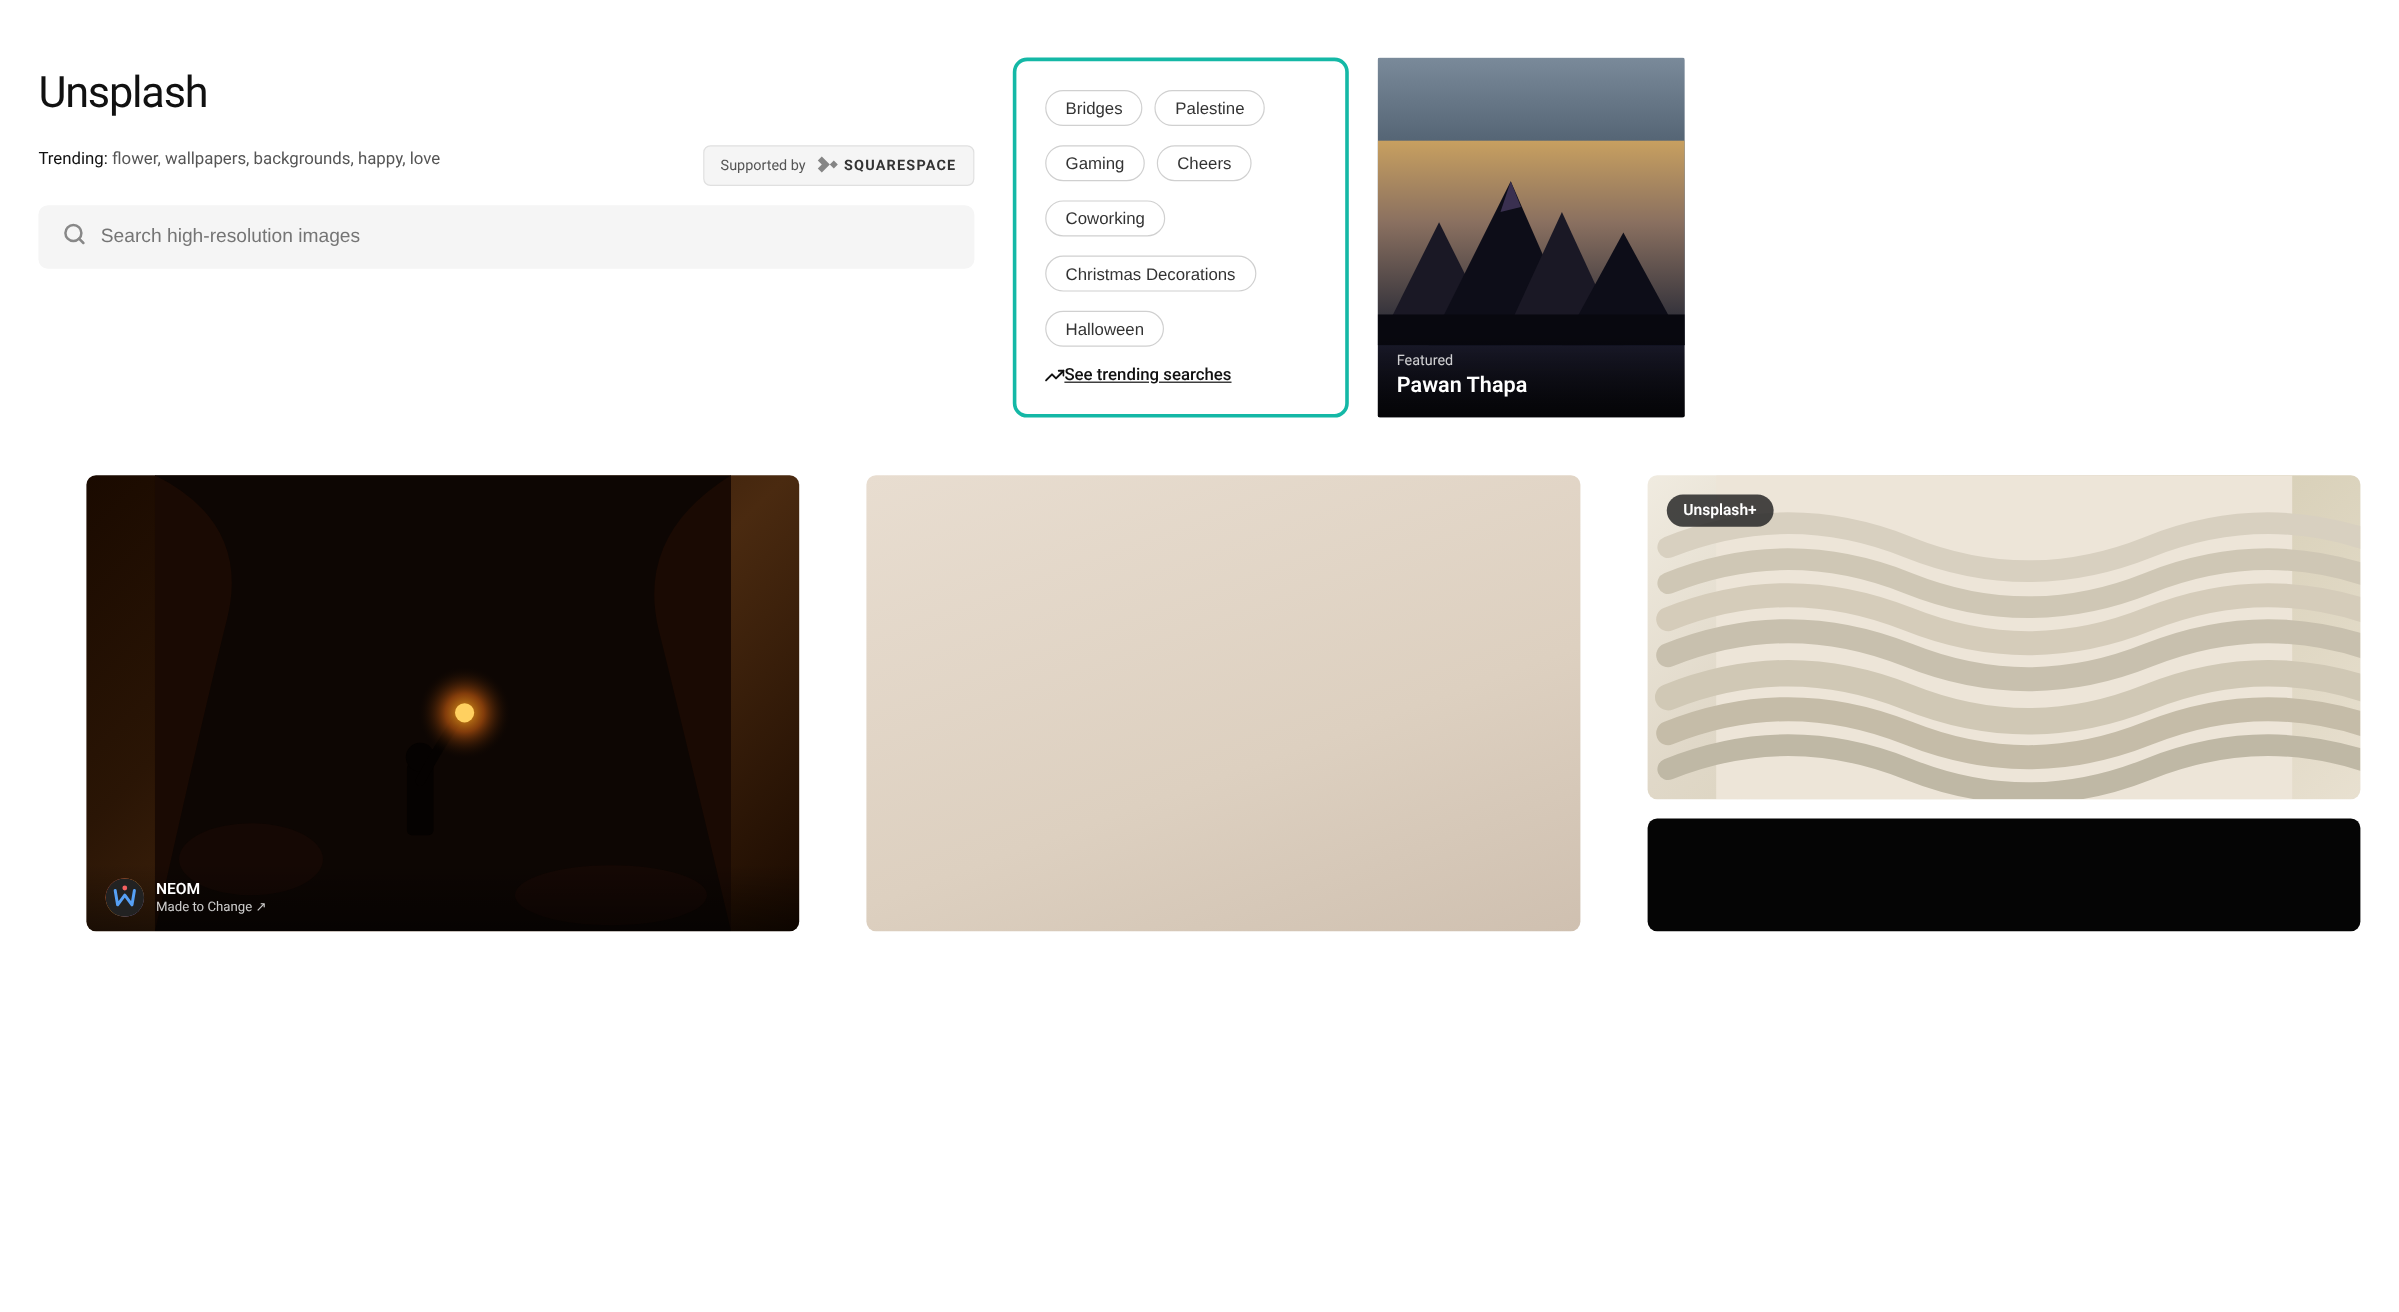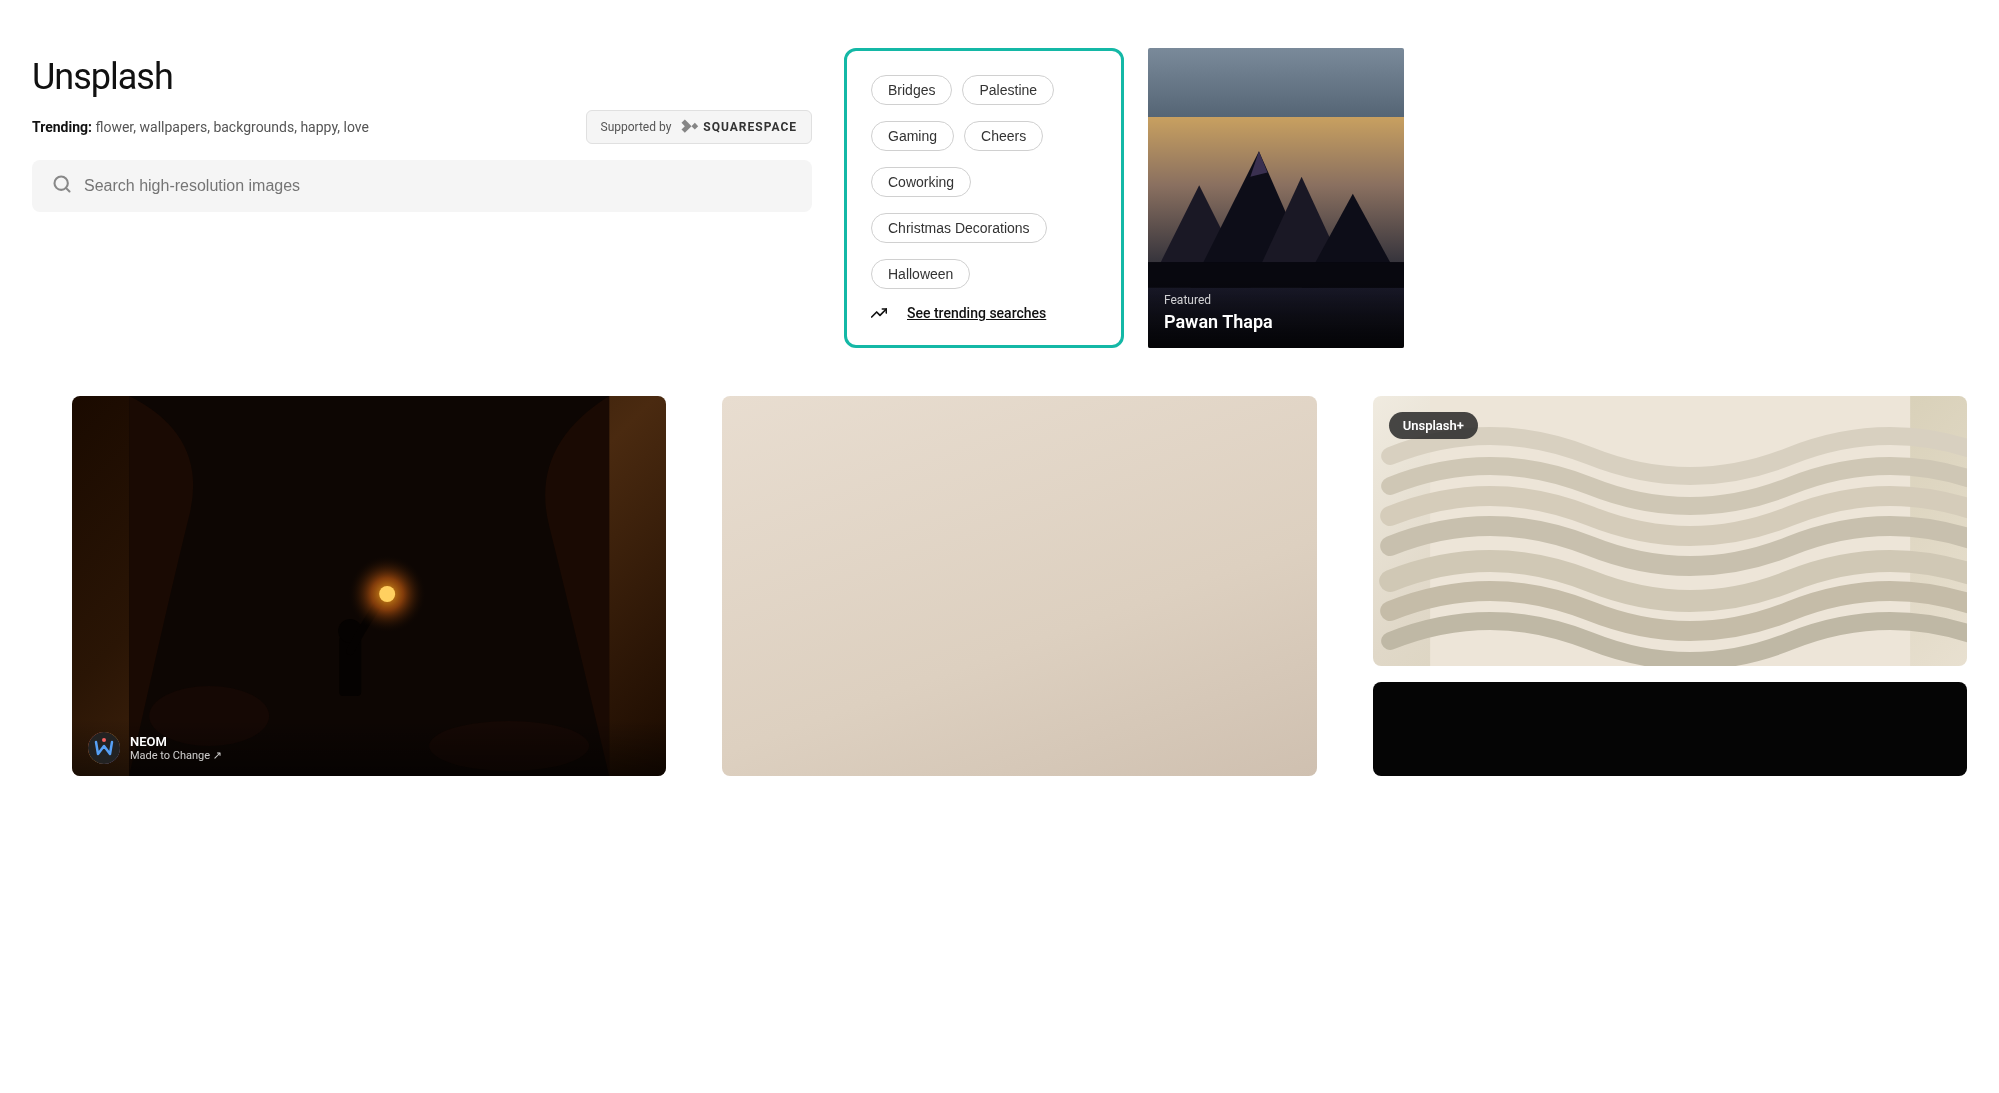--- a/index.html
+++ b/index.html
@@ -47,35 +47,36 @@
       flex-wrap: wrap;
       gap: 12px;
     }
 
     .trending-row {
       font-size: 14px;
       color: #555;
     }
 
     .trending-label {
-      font-weight: 700;
+      font-weight: 400;
       color: #111;
     }
 
     .sponsor-badge {
       display: flex;
       align-items: center;
       gap: 8px;
       background: #f5f5f5;
       border: 1px solid #e0e0e0;
       border-radius: 6px;
       padding: 6px 14px;
       font-size: 12px;
       color: #555;
       cursor: pointer;
+      margin-top: 11px;
     }
 
     .squarespace-logo {
       display: flex;
       align-items: center;
       gap: 4px;
     }
 
     .sq-icon {
       width: 20px;
@@ -139,21 +140,21 @@
       font-size: 14px;
       color: #333;
       cursor: pointer;
       background: #fff;
       white-space: nowrap;
     }
 
     .see-trending {
       display: flex;
       align-items: center;
-      gap: 20px;
+      gap: 0;
       font-size: 14px;
       color: #111;
       text-decoration: underline;
       cursor: pointer;
       font-weight: 500;
     }
 
     
     .featured-card {
       width: 256px;

